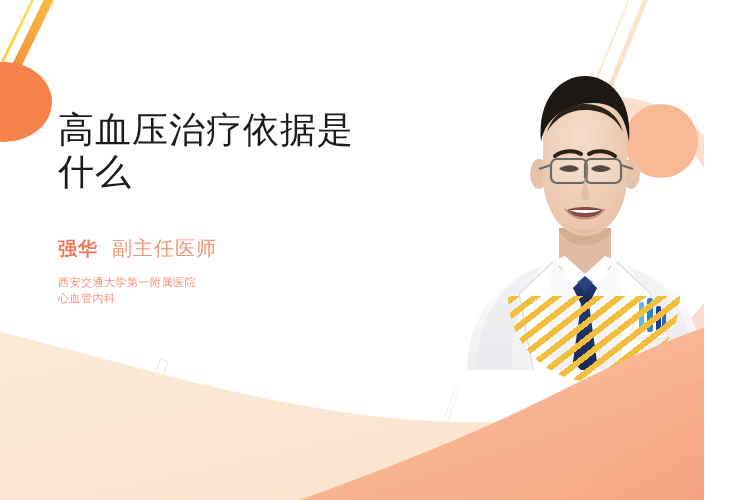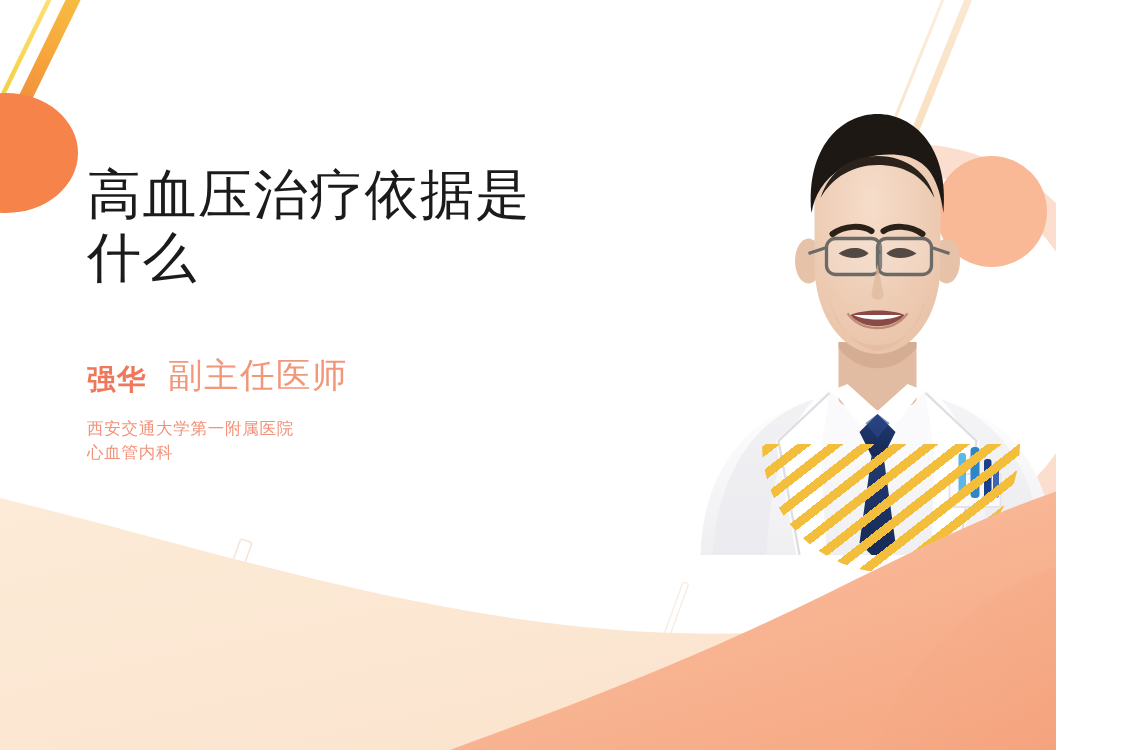--- a/index.html
+++ b/index.html
@@ -149,21 +149,21 @@
     align-items: flex-end;
     gap: 14px;
   }
   #doctor-name {
     font-size: 19px;
     font-weight: bold;
     color: #F0785A;
     letter-spacing: 1px;
   }
   #doctor-title {
-    font-size: 23px;
+    font-size: 20px;
     font-weight: 400;
     color: #F3977A;
     letter-spacing: 1px;
   }
   #affiliation {
     margin-top: 14px;
     font-size: 11px;
     line-height: 1.45;
     color: #F3927A;
     letter-spacing: .5px;

